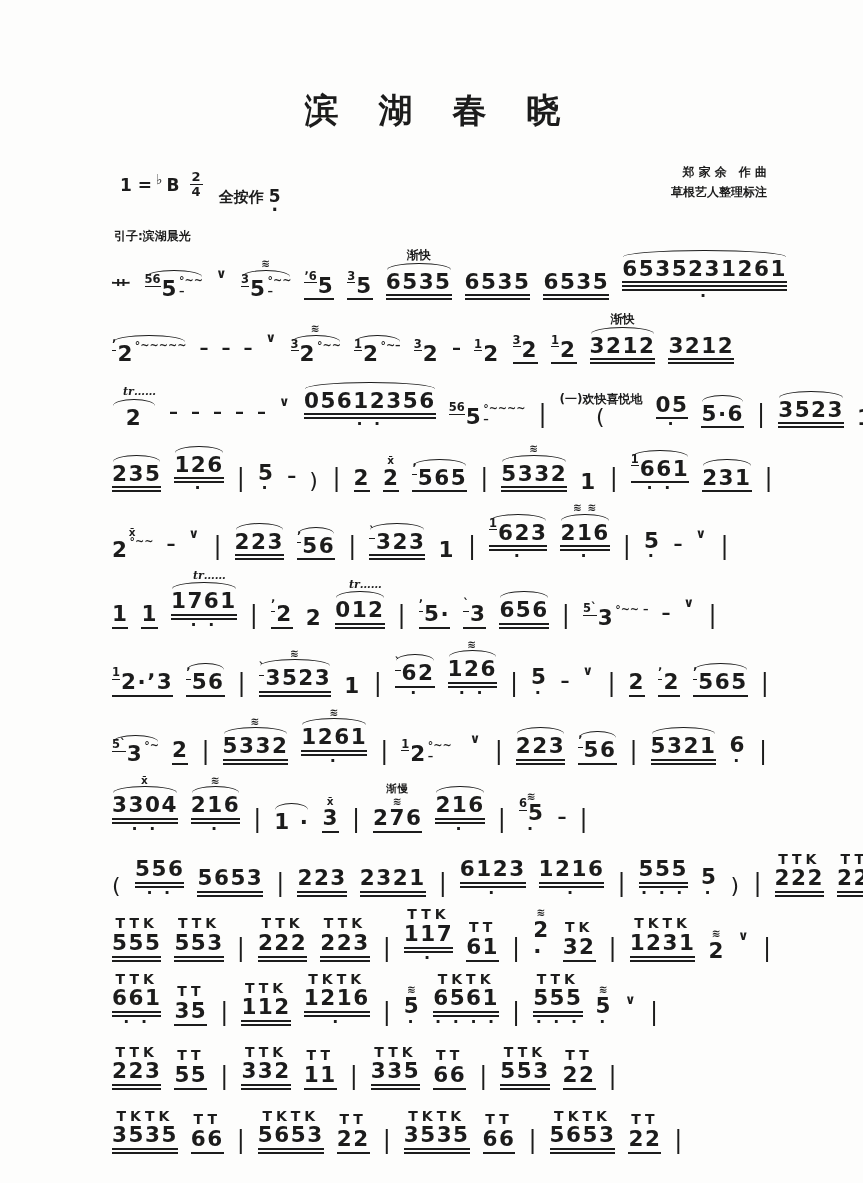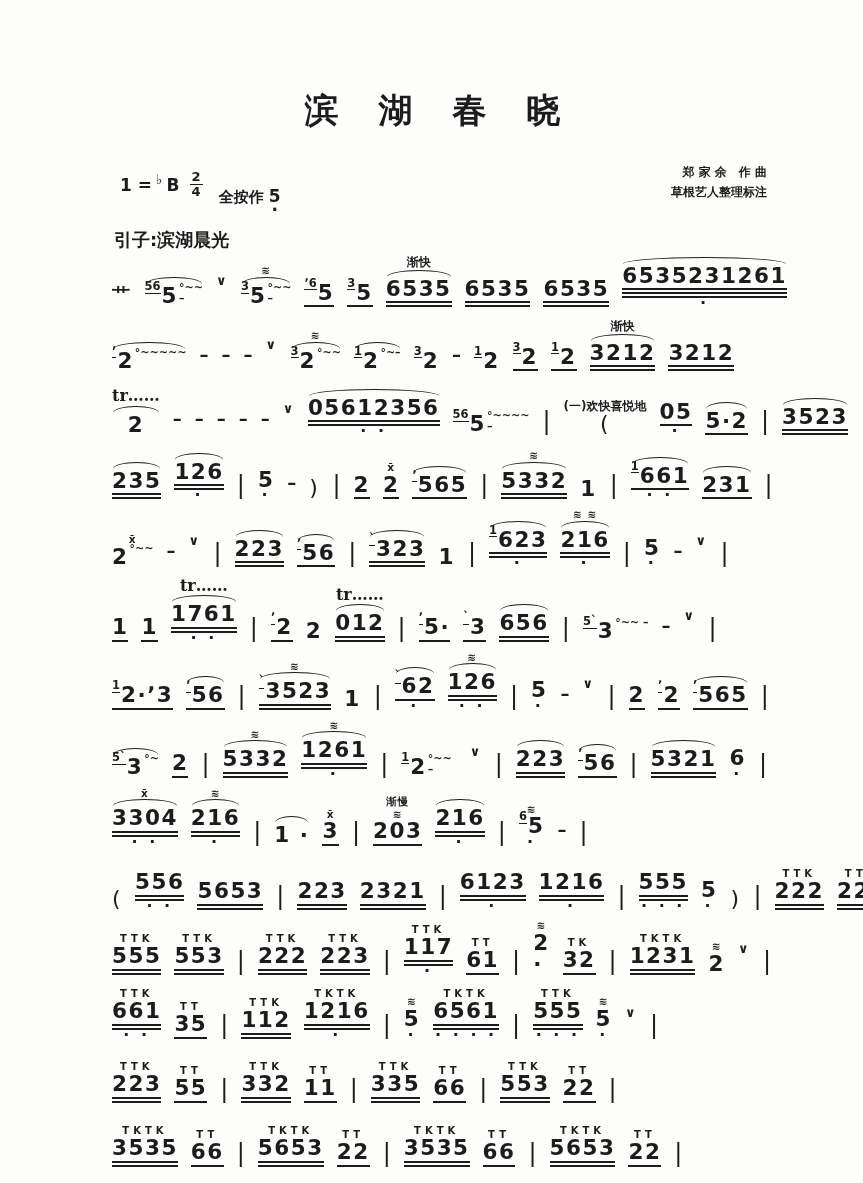--- a/index.html
+++ b/index.html
@@ -18,32 +18,32 @@
   .meta { position:relative; height:64px; }
   .keyline { position:absolute; left:8px; top:0; font-size:17px; font-weight:700; display:flex; align-items:center; gap:4px;}
   .flat { font-size:14px; position:relative; top:-6px; }
   .frac { display:inline-flex; flex-direction:column; align-items:center; font-size:13px; line-height:1.05; margin:0 6px; font-weight:700;}
   .frac span:first-child{ border-bottom:1.2px solid #1c1c1c; padding:0 2px;}
   .fing { font-size:15px; font-weight:700; margin-left:6px;margin-top:24px;}
   .fing .n5 { font-size:17px; position:relative;}
   .fing .n5:after{ content:"·"; position:absolute; left:50%; transform:translateX(-50%); top:14px; font-weight:900;}
   .credits { position:absolute; right:0; top:0; text-align:right; font-size:12px; font-weight:700; line-height:1.7;}
   .score { display:flex; flex-direction:column; }
-  .line-label { font-size:18px; font-weight:700; margin:2px 0 0 2px; }
+  .line-label { font-size:12px; font-weight:700; margin:2px 0 0 2px; }
   .line {
     display:flex; align-items:flex-end; gap:13px; min-height:55px;
     margin-bottom:9px; flex-wrap:nowrap;
   }
   .tok { display:flex; flex-direction:column; align-items:center; position:relative; }
   .top2, .top {
     font-size:10.5px; font-weight:700; white-space:nowrap; line-height:1.2;
     letter-spacing:1px;
   }
-  .top.tk { letter-spacing:4px; font-size:10px; }
-  .top.trm { font-family:"DejaVu Serif","Liberation Serif",serif; font-size:16px; letter-spacing:0;}
+  .top.tk { letter-spacing:4px; font-size:14px; }
+  .top.trm { font-family:"DejaVu Serif","Liberation Serif",serif; font-style:italic; font-size:11px; letter-spacing:0;margin-left:11px;}
   .top.cjk { font-size:12px; letter-spacing:0; }
   .arc { width:calc(100% - 2px); min-width:14px; height:7px; border-top:1.6px solid #1c1c1c;
          border-radius:50% 50% 0 0 / 100% 100% 0 0; margin-bottom:1px;}
   .mainrow { display:flex; align-items:flex-start; line-height:1; }
   .main { font-size:21.5px; font-weight:700; letter-spacing:1.5px; line-height:1; }
   .pre { font-size:11.5px; font-weight:700; margin-right:1px; position:relative; top:-4px; border-bottom:1px solid #1c1c1c;}
   .post { font-size:11px; font-weight:700; position:relative; top:-3px; margin-left:1px; letter-spacing:0;}
   .beams { width:100%; display:flex; flex-direction:column; align-items:stretch; }
   .beam { height:1.6px; background:#1c1c1c; margin-top:2.4px; }
   .dots { font-size:16px; font-weight:900; line-height:5px; height:7px; letter-spacing:3px; margin-top:2px; white-space:nowrap;}
@@ -347,21 +347,21 @@
             <span class="main">05</span>
           </div>
           <div class="beams">
             <div class="beam"></div>
           </div>
           <div class="dots">·</div>
         </div>
         <div class="tok">
           <div class="arc"></div>
           <div class="mainrow">
-            <span class="main">5·2</span>
+            <span class="main">5·6</span>
           </div>
           <div class="beams">
             <div class="beam"></div>
           </div>
         </div>
         <div class="tok bar">
           <div class="mainrow">
             <span class="main">|</span>
           </div>
         </div>
@@ -1038,21 +1038,21 @@
         </div>
         <div class="tok bar">
           <div class="mainrow">
             <span class="main">|</span>
           </div>
         </div>
         <div class="tok">
           <div class="top2">渐慢</div>
           <div class="top">≋</div>
           <div class="mainrow">
-            <span class="main">203</span>
+            <span class="main">276</span>
           </div>
           <div class="beams">
             <div class="beam"></div>
           </div>
         </div>
         <div class="tok">
           <div class="arc"></div>
           <div class="mainrow">
             <span class="main">216</span>
           </div>

